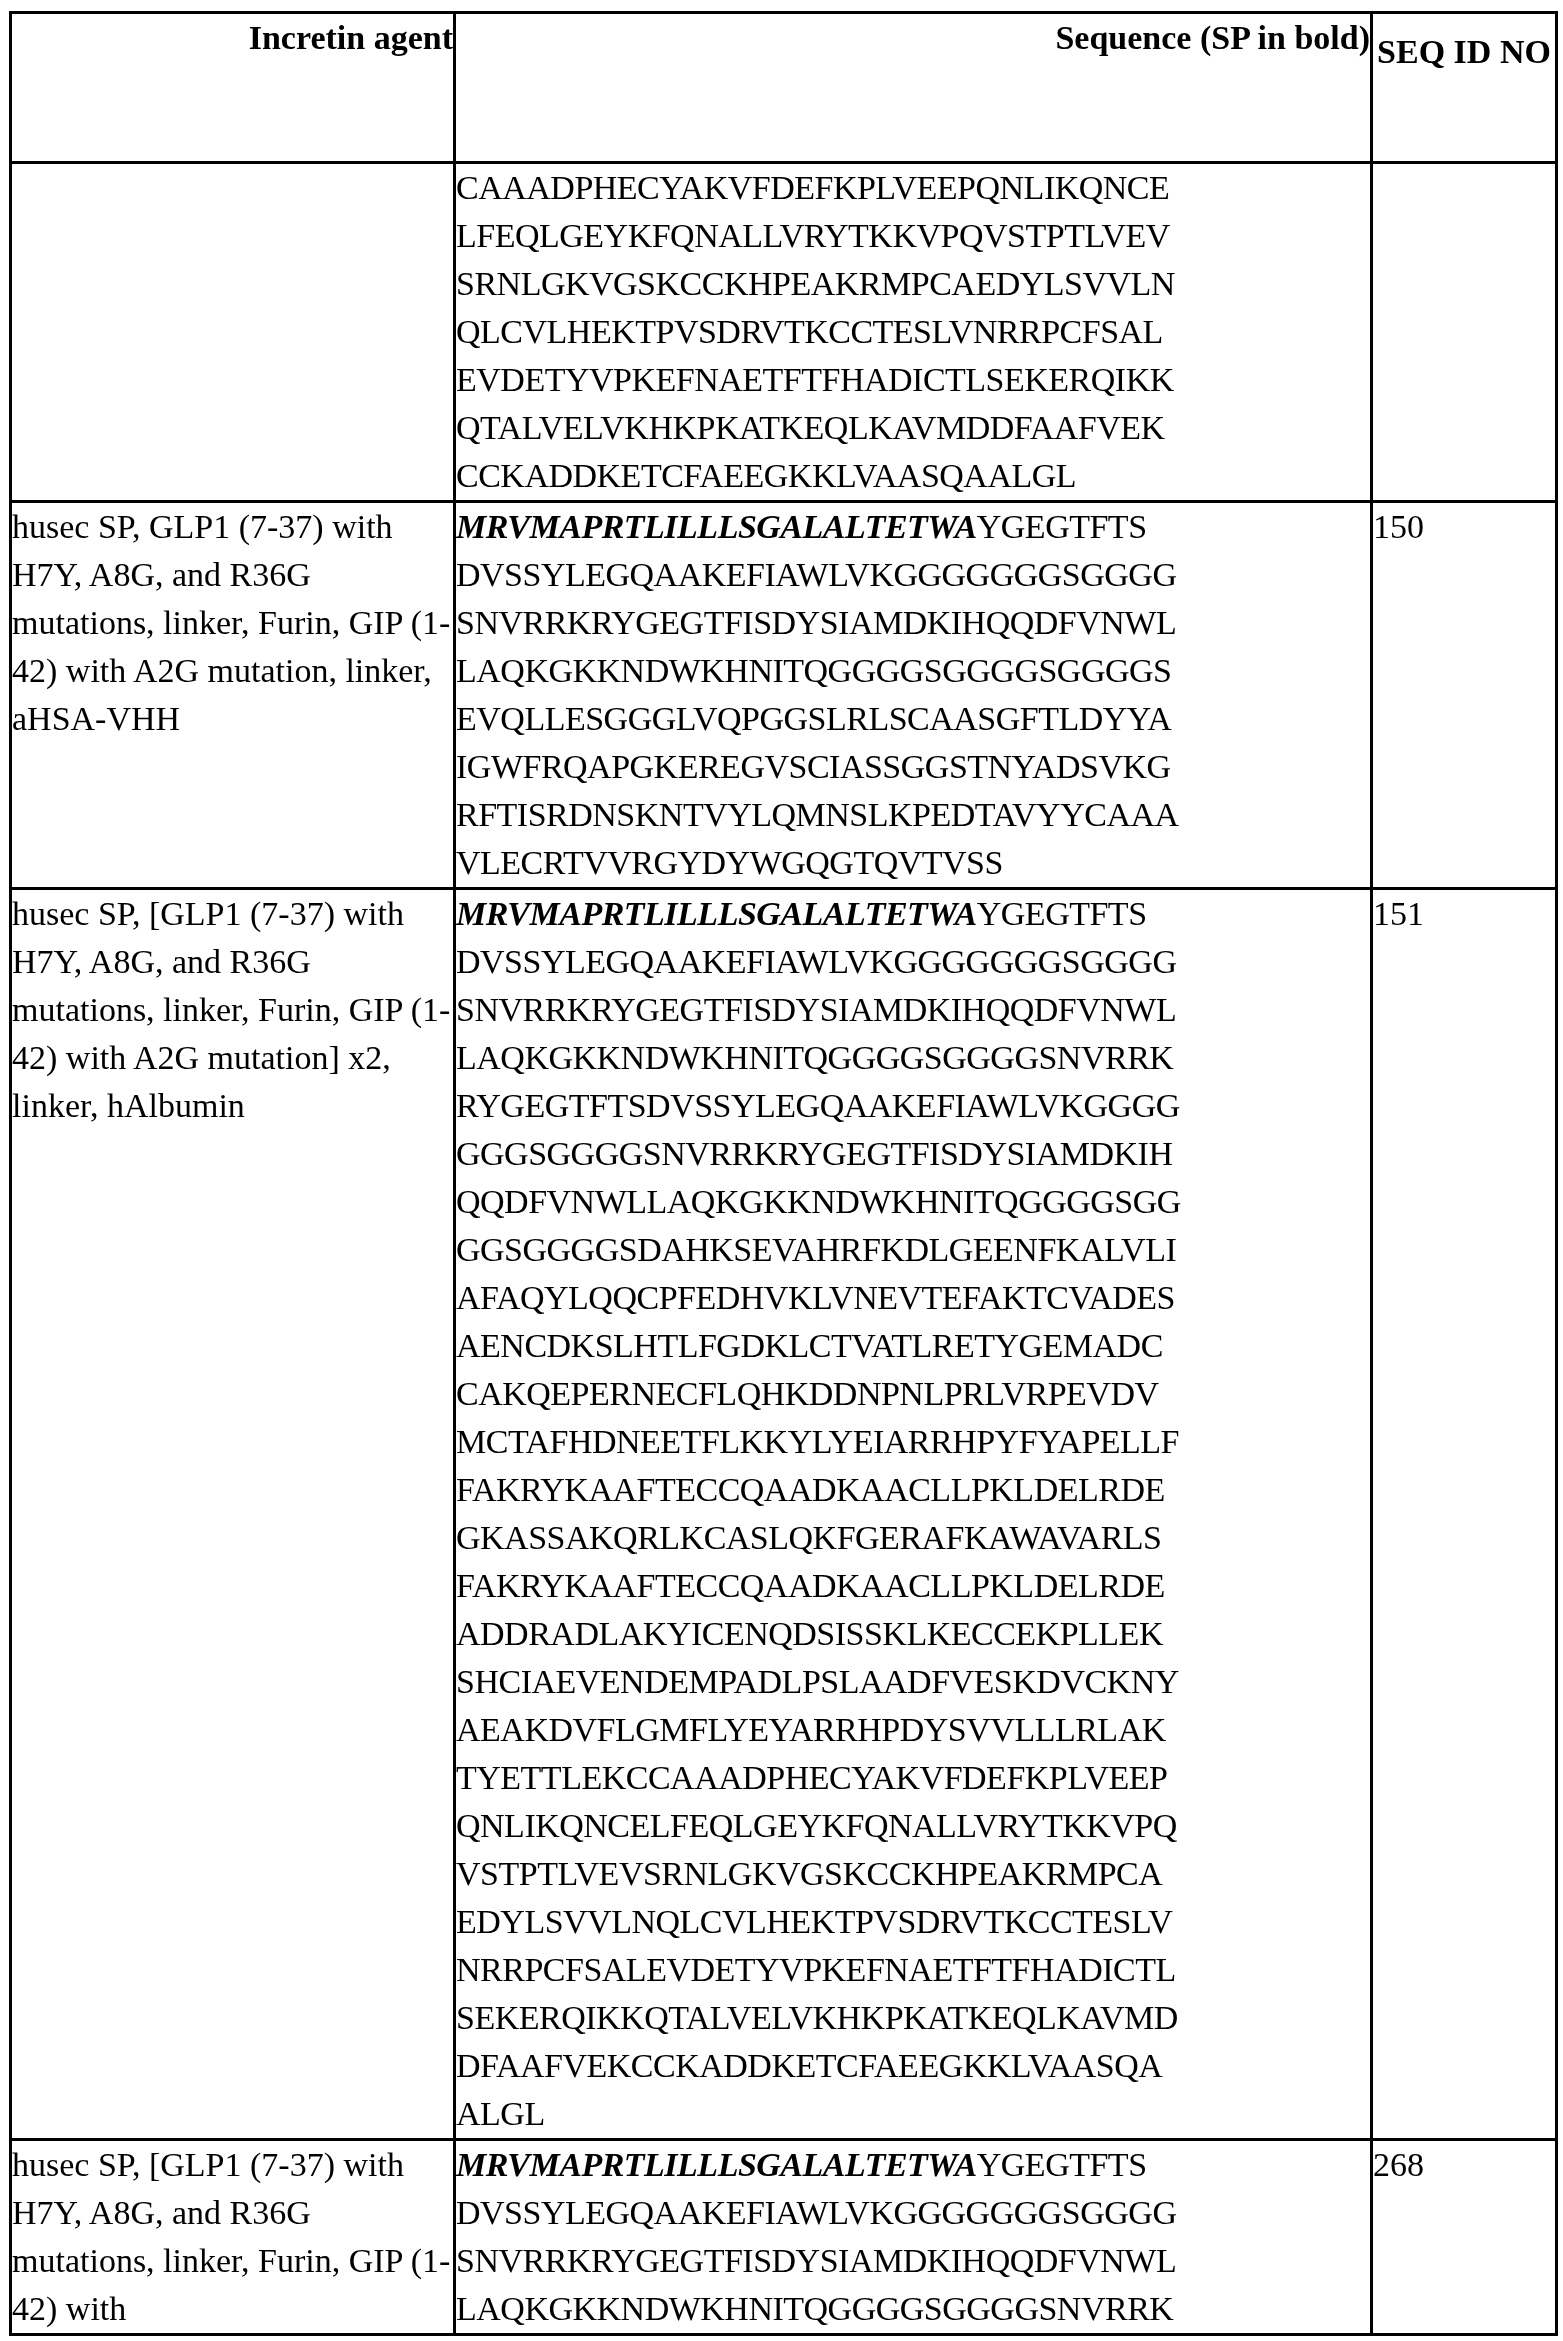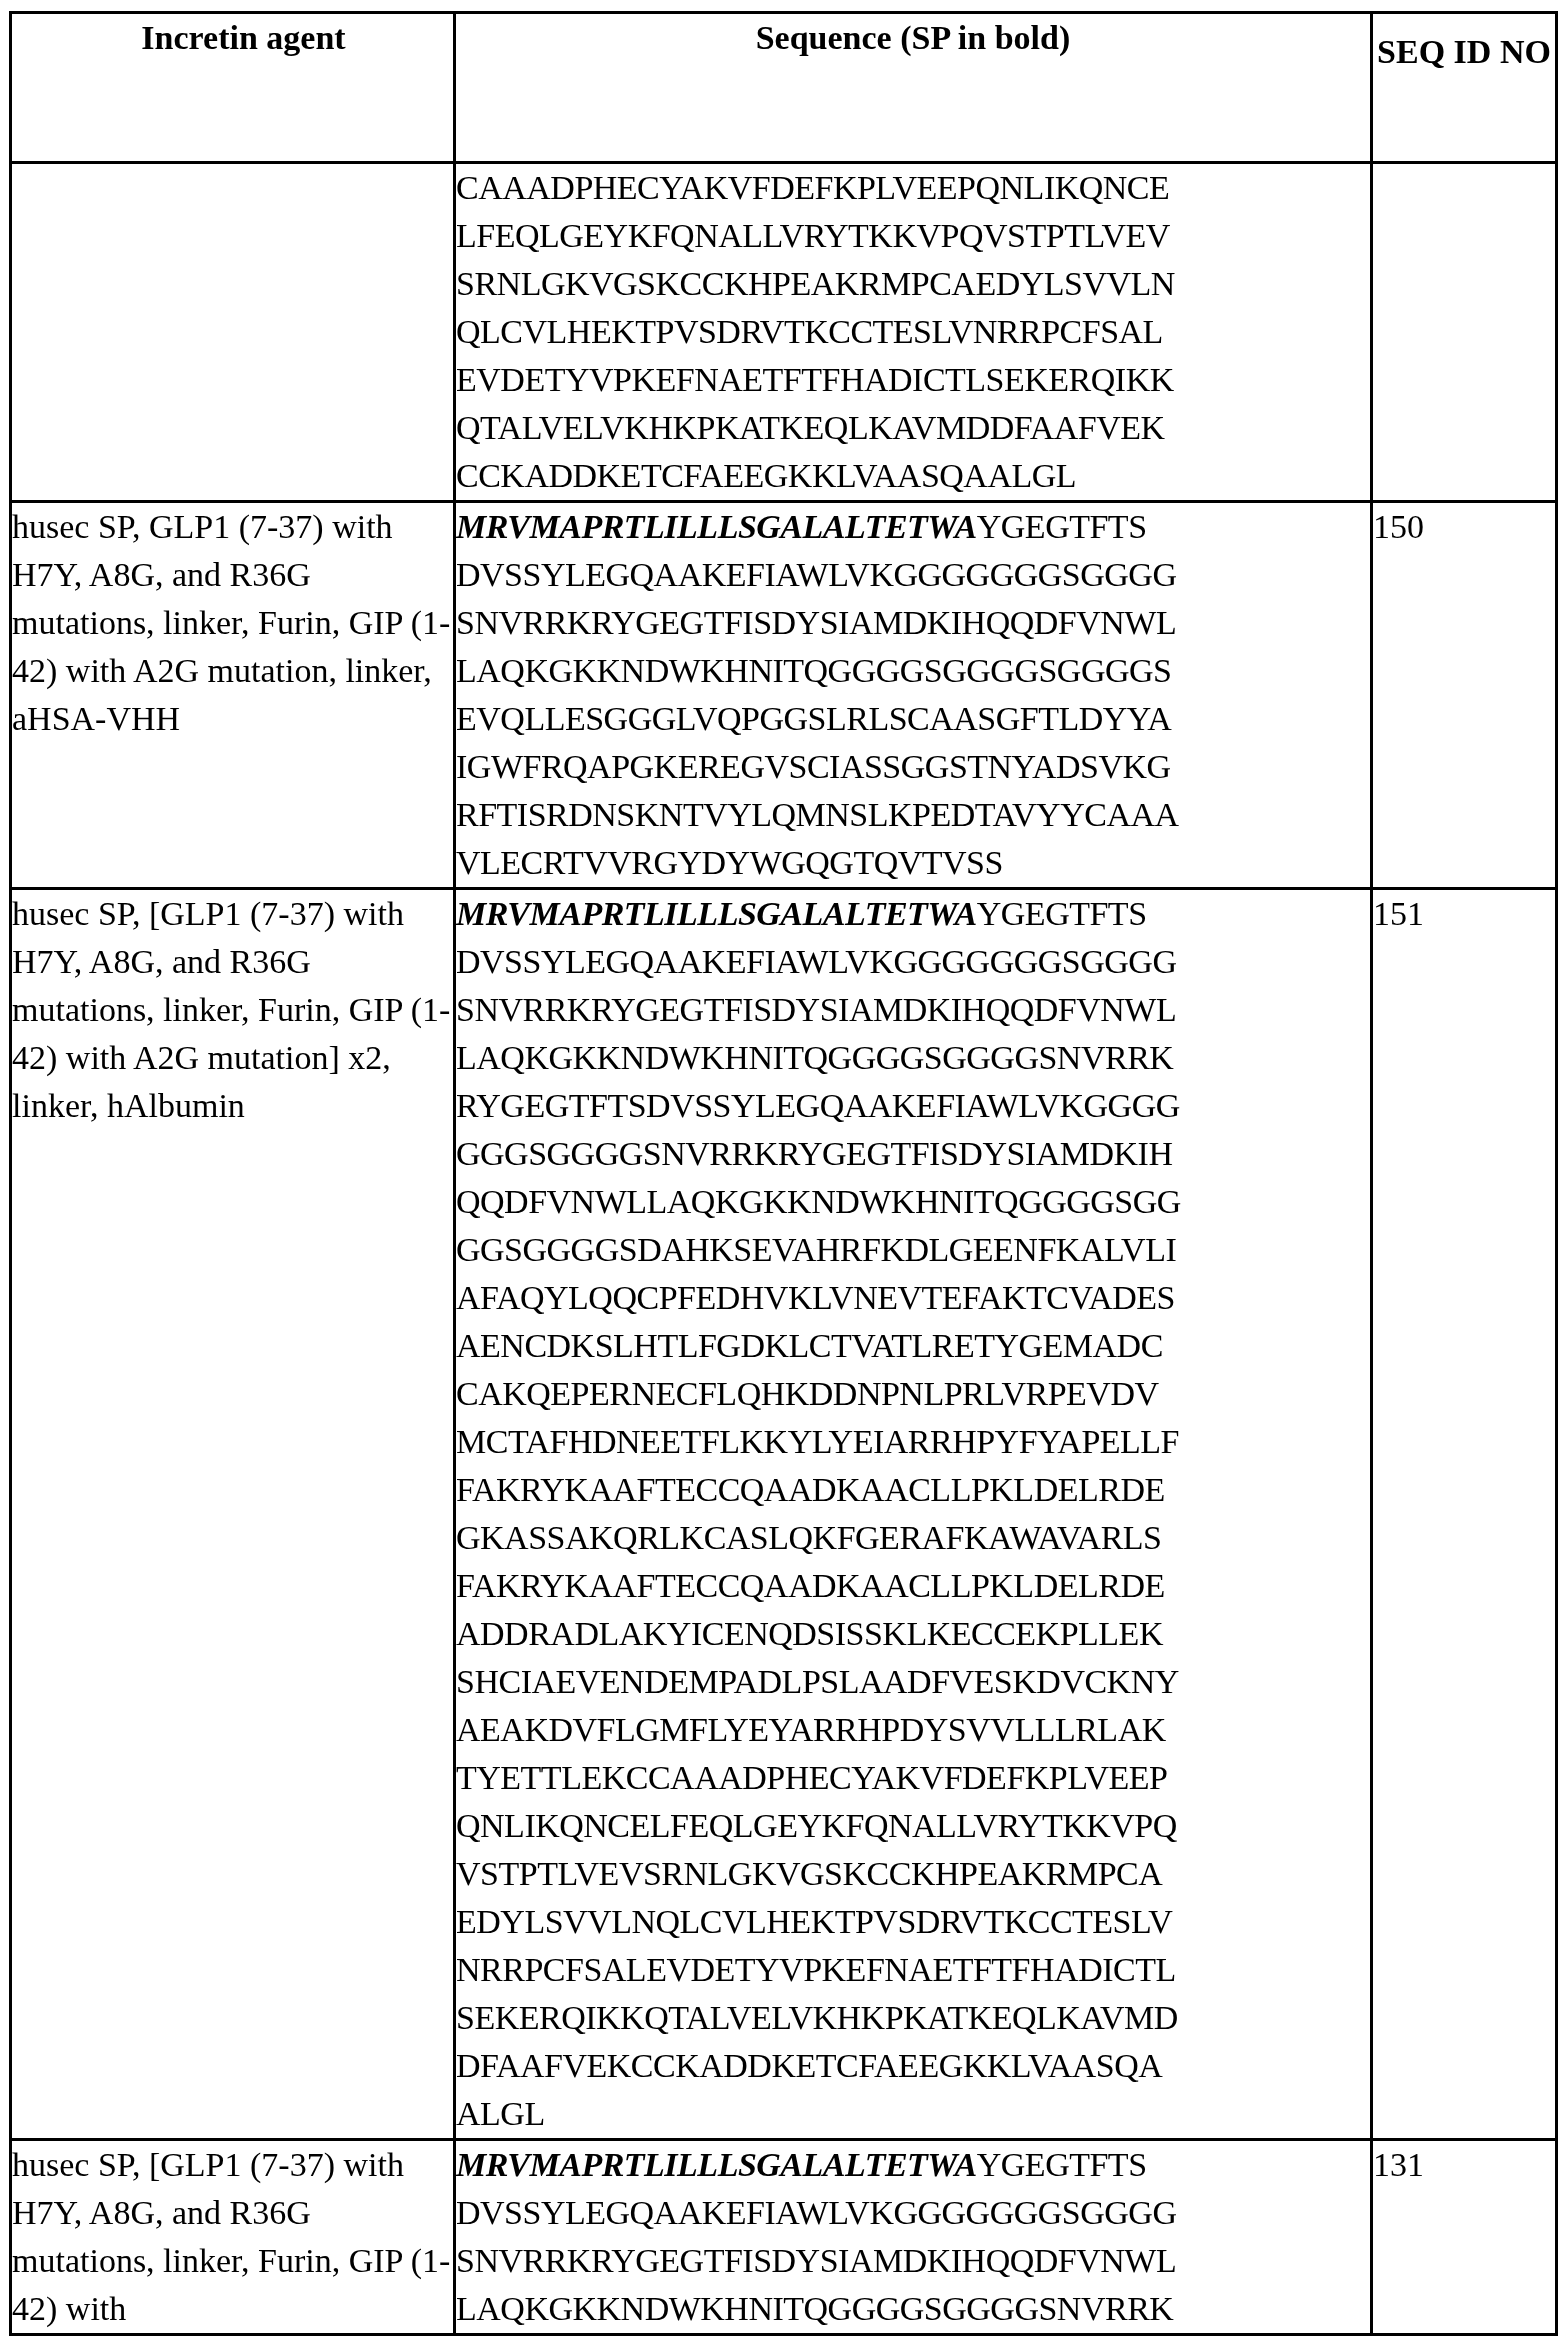--- a/index.html
+++ b/index.html
@@ -2,21 +2,21 @@
 <html style="font-size:14.3px"><head>
 <meta charset="utf-8">
 <style>
   html, body { margin: 0; padding: 0; background: #ffffff; }
   body { width: 1564px; height: 2342px; position: relative; overflow: hidden;
          font-family: "Liberation Serif", "DejaVu Serif", serif; color: #000; }
   table.seq { position: absolute; left: 9px; top: 10.7px; width: 1546px;
               border-collapse: collapse; table-layout: fixed; }
   table.seq td, table.seq th { border: 3.6px solid #000; vertical-align: top;
               padding: 0; font-size: 34px; line-height: 48px; }
-  th { font-weight: bold; text-align: center; }
+  th { font-weight: bold; text-align: right; }
   col.c1 { width: 444px; } col.c2 { width: 917px; } col.c3 { width: 185px; }
   .hdr th { height: 131px; padding-top: 9px; }
   .hdr th.c1 { padding-left: 22px; }
   .hdr th.c2 { }
   .hdr th.c3 { text-align: center; line-height: 43px; padding-top: 16px; }
   td.agent { padding: 16px 9px 0 22px; }
   td.sequence { padding: 16px 0 10.7px 22px; font-family: "Liberation Serif", serif; }
   td.seqid { padding-top: 16px; }
   .seq-line { display: block; white-space: nowrap; letter-spacing: -0.5px; }
   .sp { font-weight: bold; font-style: italic; }
@@ -100,17 +100,17 @@
     <td class="seqid">151</td>
   </tr>
   <tr class="r4">
     <td class="agent">husec SP, [GLP1 (7-37) with H7Y, A8G, and R36G mutations, linker, Furin, GIP (1-42) with</td>
     <td class="sequence">
           <span class="seq-line"><span class="sp">MRVMAPRTLILLLSGALALTETWA</span><span>YGEGTFTS</span></span>
           <span class="seq-line">DVSSYLEGQAAKEFIAWLVKGGGGGGGSGGGG</span>
           <span class="seq-line">SNVRRKRYGEGTFISDYSIAMDKIHQQDFVNWL</span>
           <span class="seq-line">LAQKGKKNDWKHNITQGGGGSGGGGSNVRRK</span>
         </td>
-    <td class="seqid">131</td>
+    <td class="seqid">268</td>
   </tr>
 </tbody>
   </table>
 
 
 </body></html>

